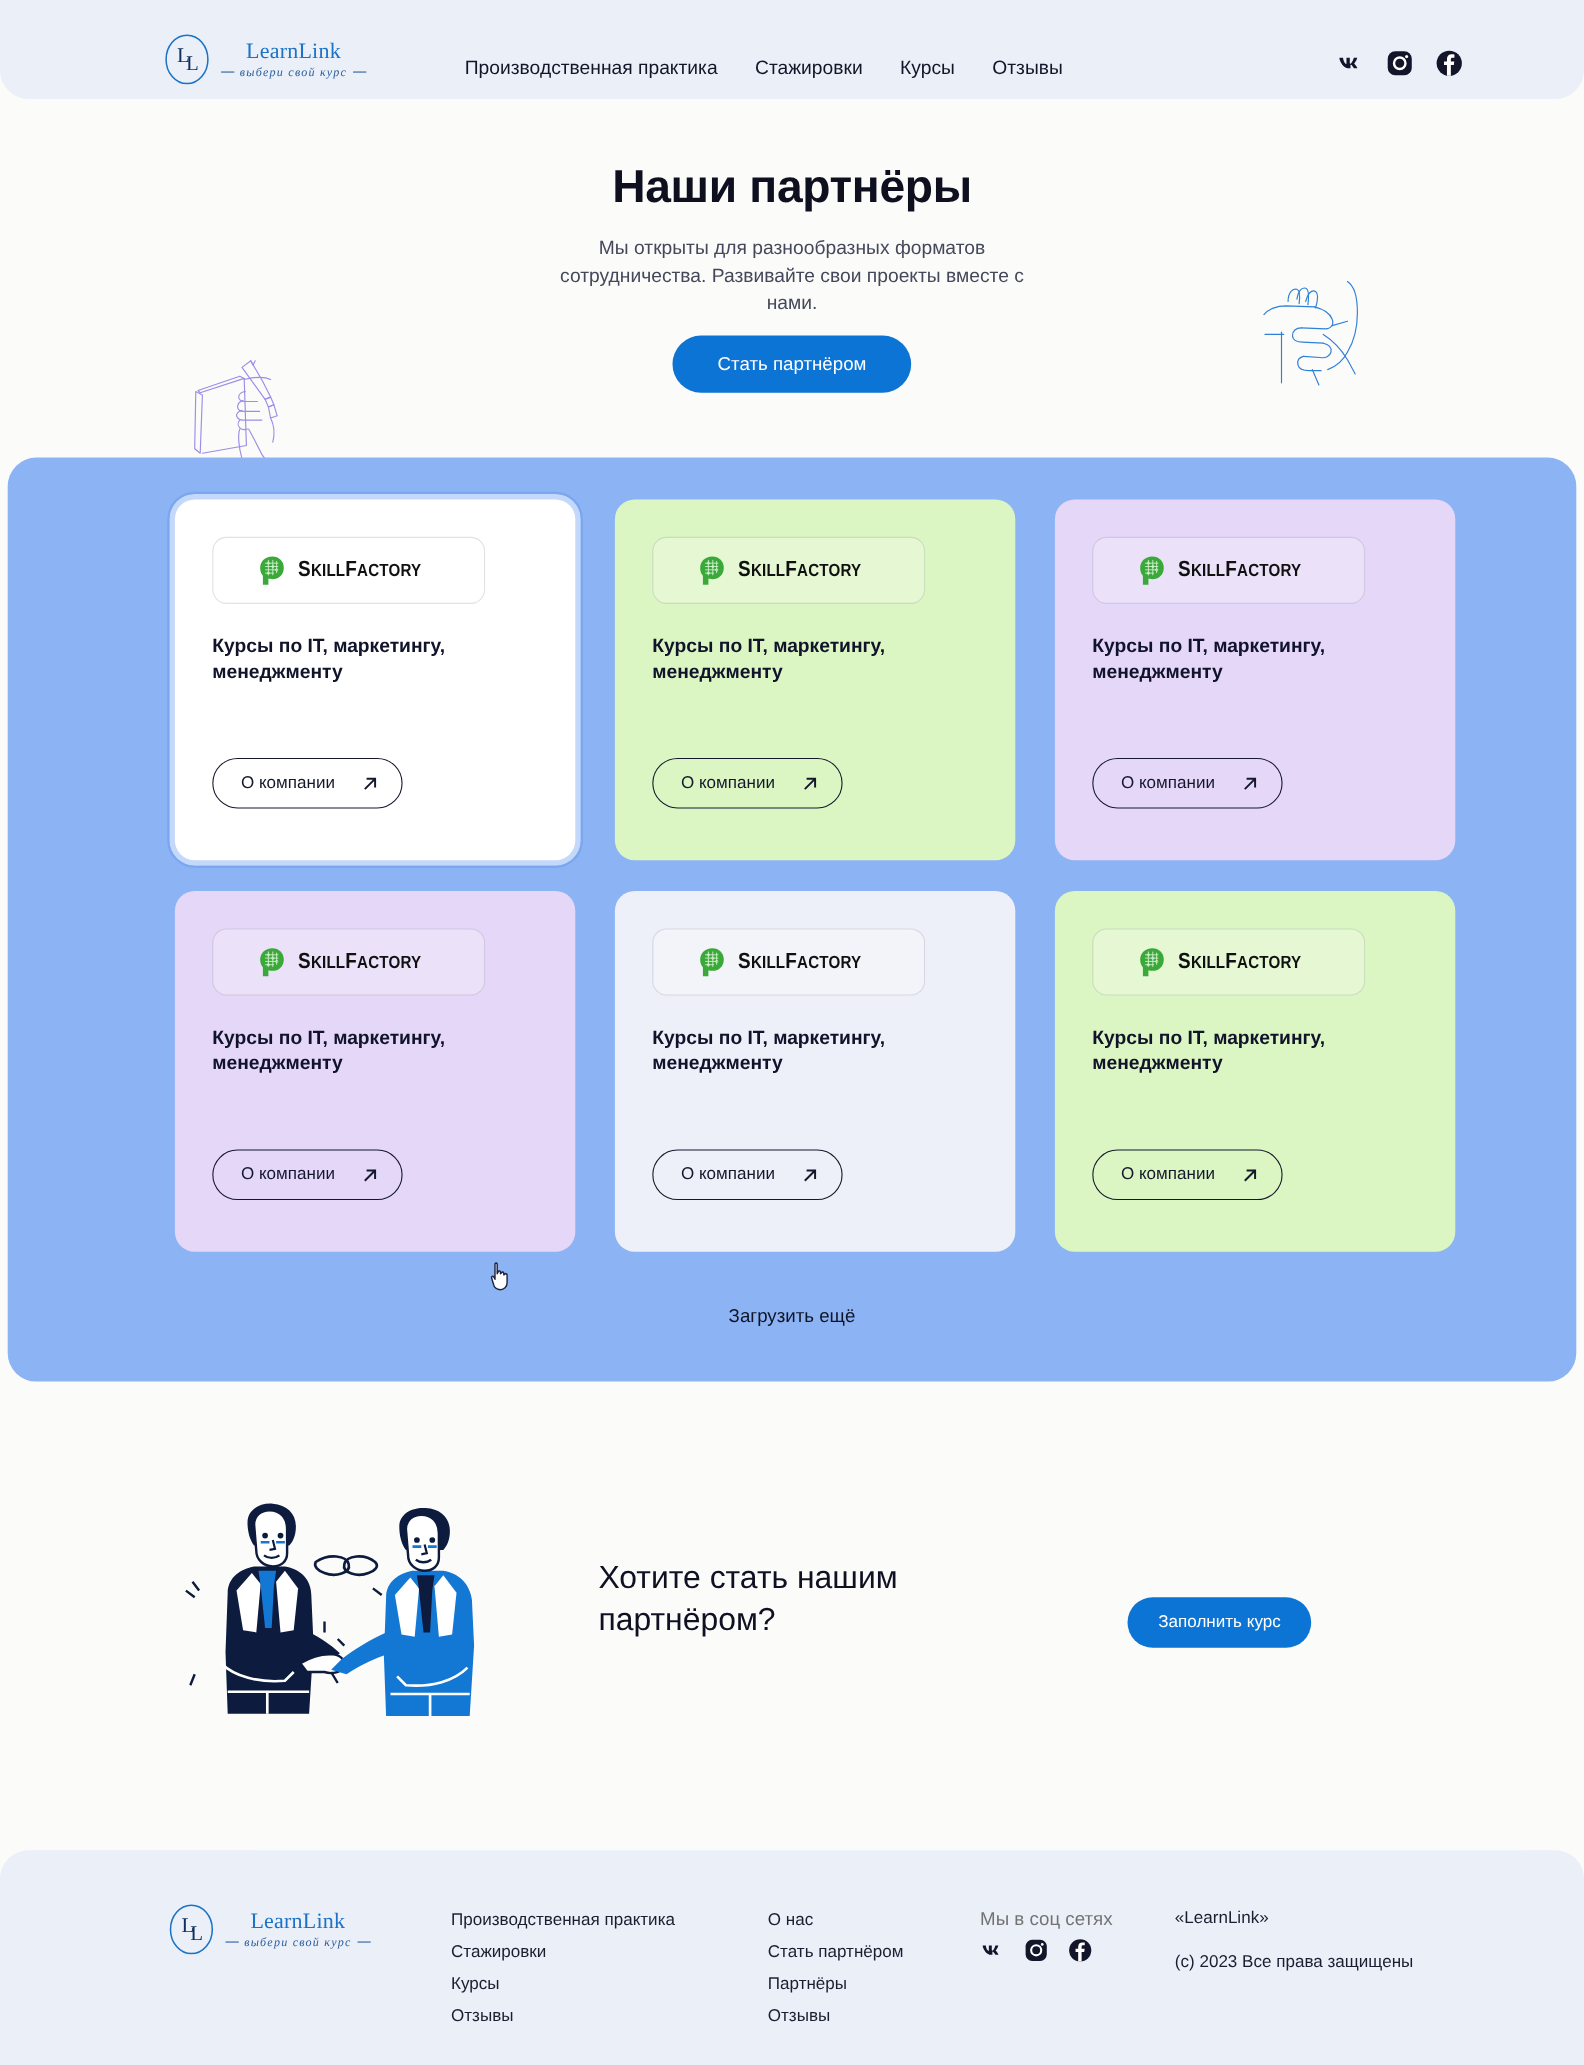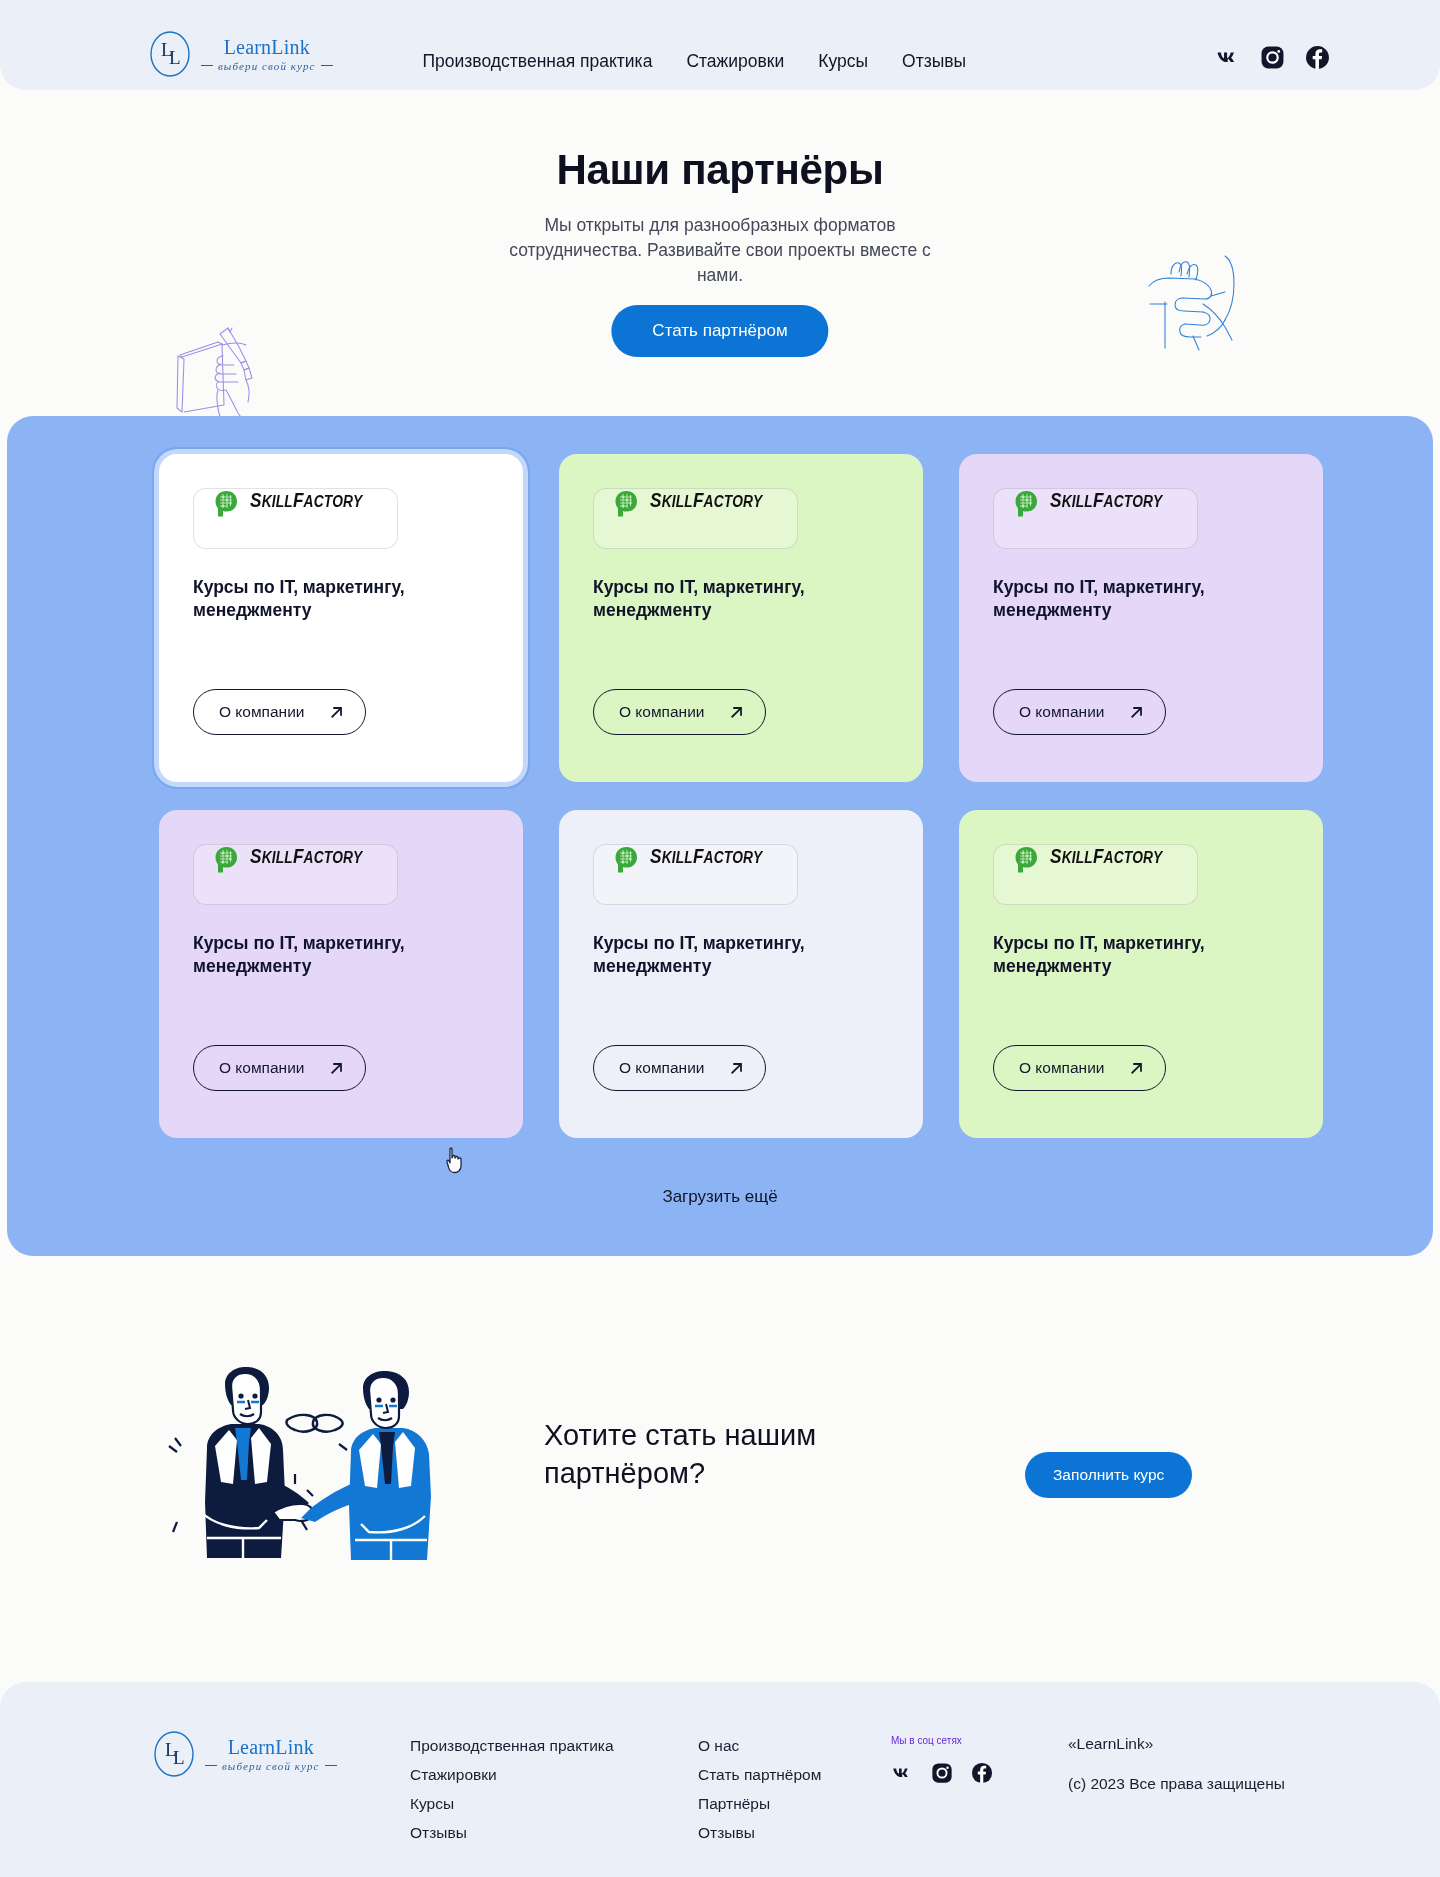--- a/index.html
+++ b/index.html
@@ -75,24 +75,24 @@
   .card {
     position: relative; width: 364px; height: 328px; border-radius: 18px;
     padding: 34px 34px 0 34px; display: flex; flex-direction: column;
   }
   .card.hovered {
     background: #ffffff;
     box-shadow: 0 0 0 5px rgba(255,255,255,.48);
     outline: 2px solid #7ba7ef; outline-offset: 5px;
   }
   .card-logo {
-    width: 205px; height: 61px; border-radius: 13px;
+    width: 248px; height: 61px; border-radius: 13px;
     border: 1px solid rgba(20,20,40,.12);
     background: rgba(255,255,255,.28);
-    display: flex; align-items: flex-start; justify-content: center; gap: 9px; font-style: italic;
+    display: flex; align-items: center; justify-content: center; gap: 9px;
   }
   .card.hovered .card-logo { background: #fff; }
   .sf-icon { width: 30px; height: 30px; display: block; }
   .sf-word {
     font-family: "Liberation Sans Narrow", "Liberation Sans", sans-serif;
     font-weight: bold; font-size: 20px; letter-spacing: .2px;
     color: #101010; transform: scaleX(.86); transform-origin: left center;
     white-space: nowrap;
   }
   .sf-word .sm { font-size: 16px; }
@@ -131,21 +131,21 @@
   
   .footer {
     position: absolute; top: 1682px; left: 0; width: 1440px; height: 195px;
     background: #eaeff8; border-top-left-radius: 26px; border-top-right-radius: 26px;
   }
   .footer-logo { position: absolute; left: 152px; top: 48px; display: flex; align-items: center; gap: 9px; }
   .fcol { position: absolute; display: flex; flex-direction: column; gap: 11px; }
   .fcol a { font-size: 15.5px; color: #1b1e30; text-decoration: none; white-space: nowrap; }
   .fcol-1 { left: 410px; top: 1737px; }
   .fcol-2 { left: 698px; top: 1737px; }
-  .fsoc-title { position: absolute; left: 891px; top: 1735px; font-size: 10px; color: #6d28d9; white-space: nowrap; }
+  .fsoc-title { position: absolute; left: 891px; top: 1735px; font-size: 17px; color: #737373; white-space: nowrap; }
   .fsoc { position: absolute; left: 891px; top: 1762px; display: flex; align-items: center; gap: 18px; }
   .fsoc .soc { width: 22px; height: 22px; }
   .fright { position: absolute; left: 1068px; top: 1735px; display: flex; flex-direction: column; gap: 22px; }
   .fright span { font-size: 15.5px; color: #1b1e30; white-space: nowrap; }
 </style>
 </head>
 <body>
 
 <div class="page">
 

